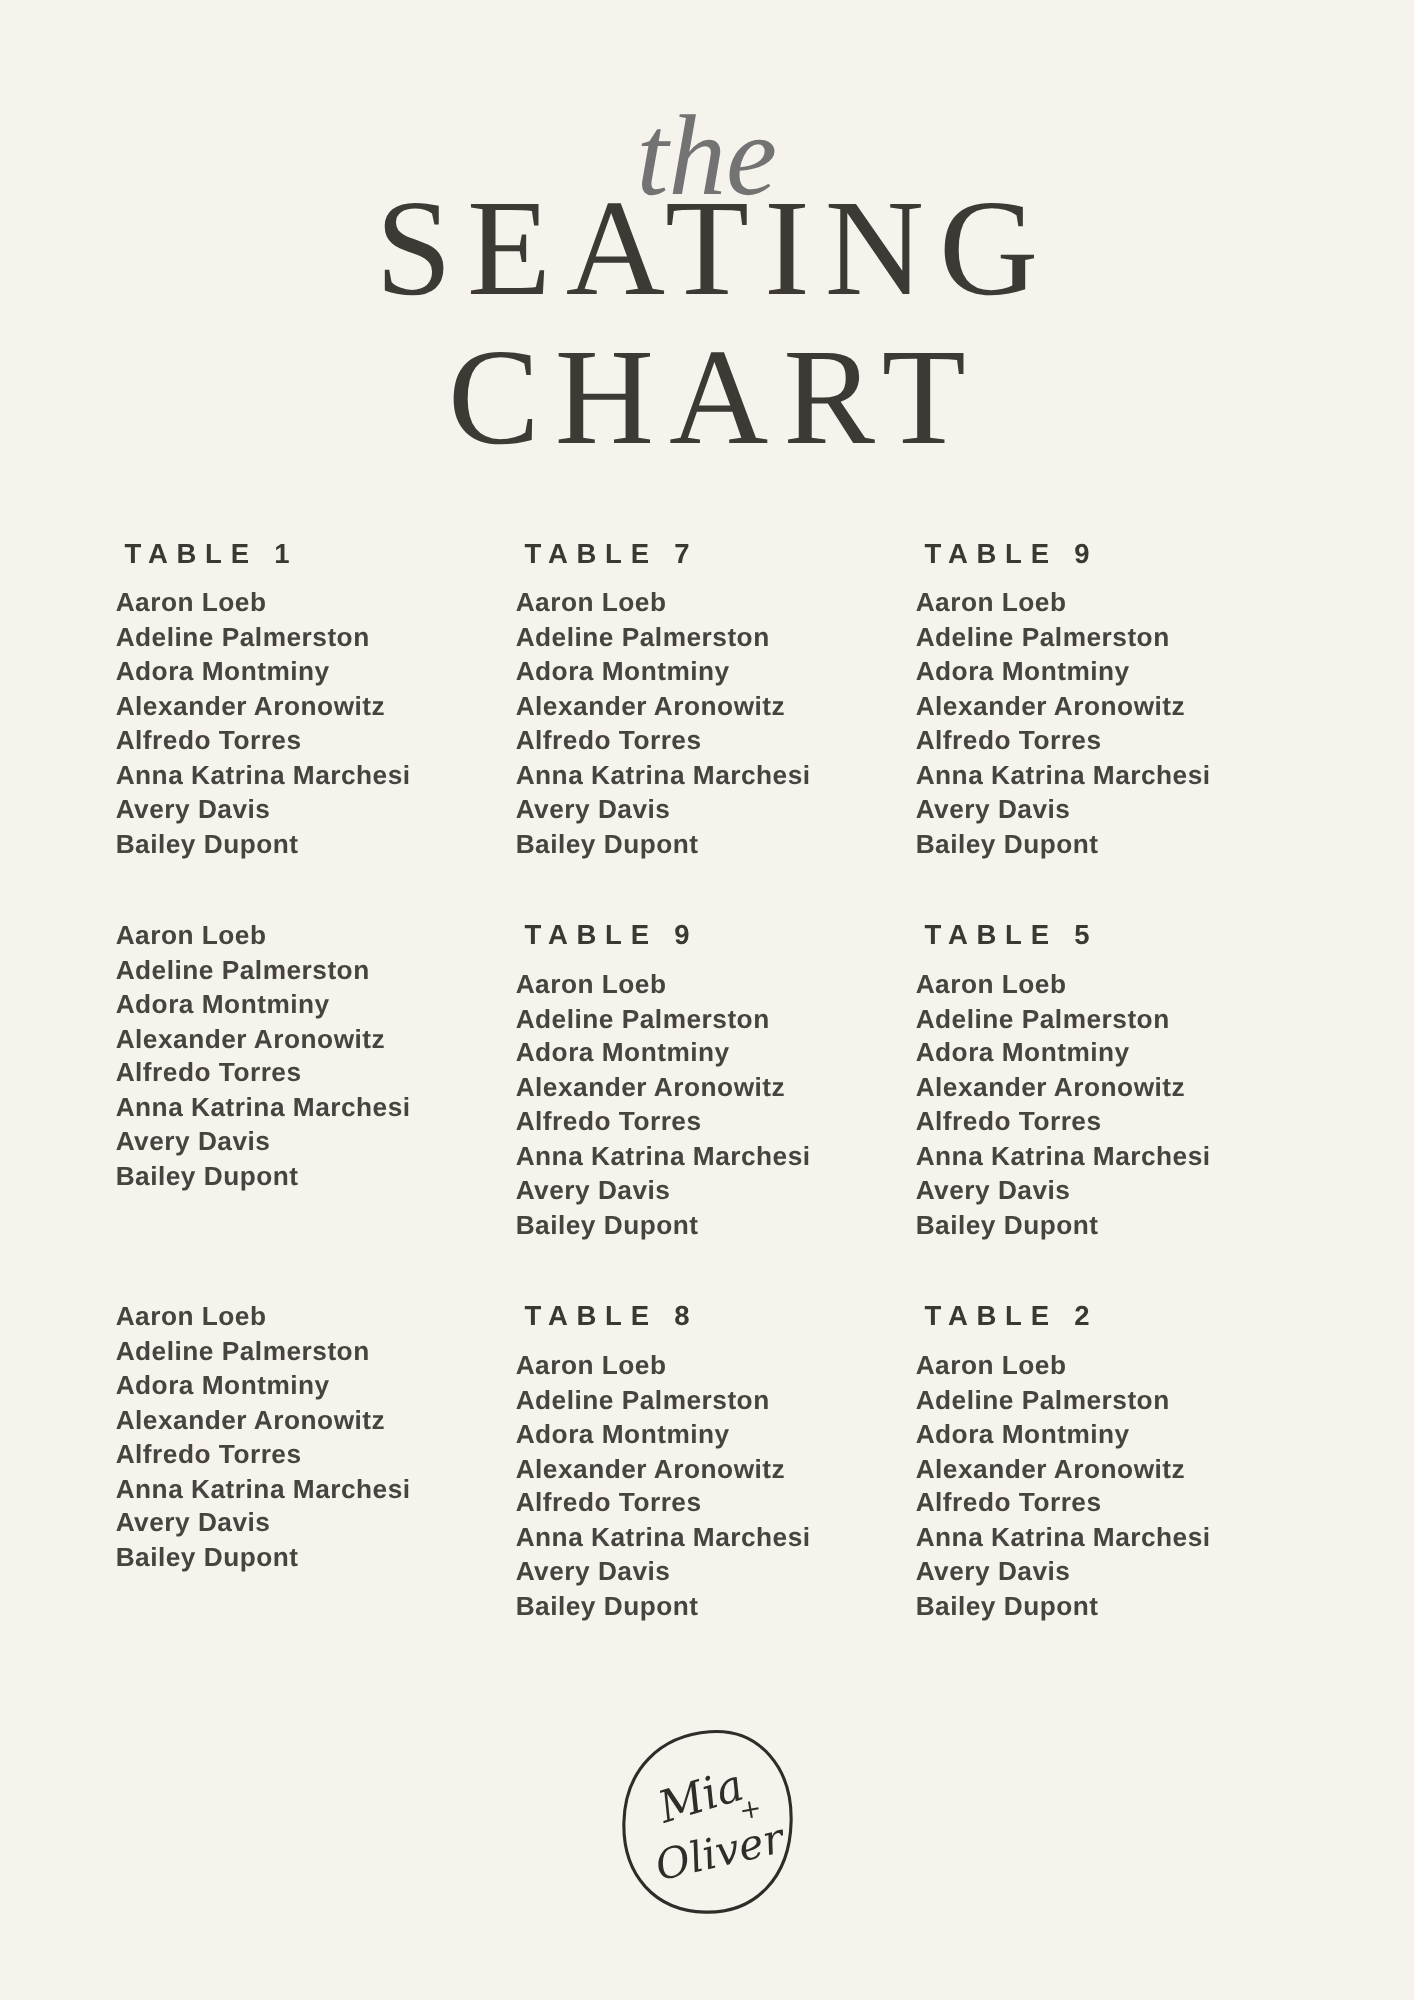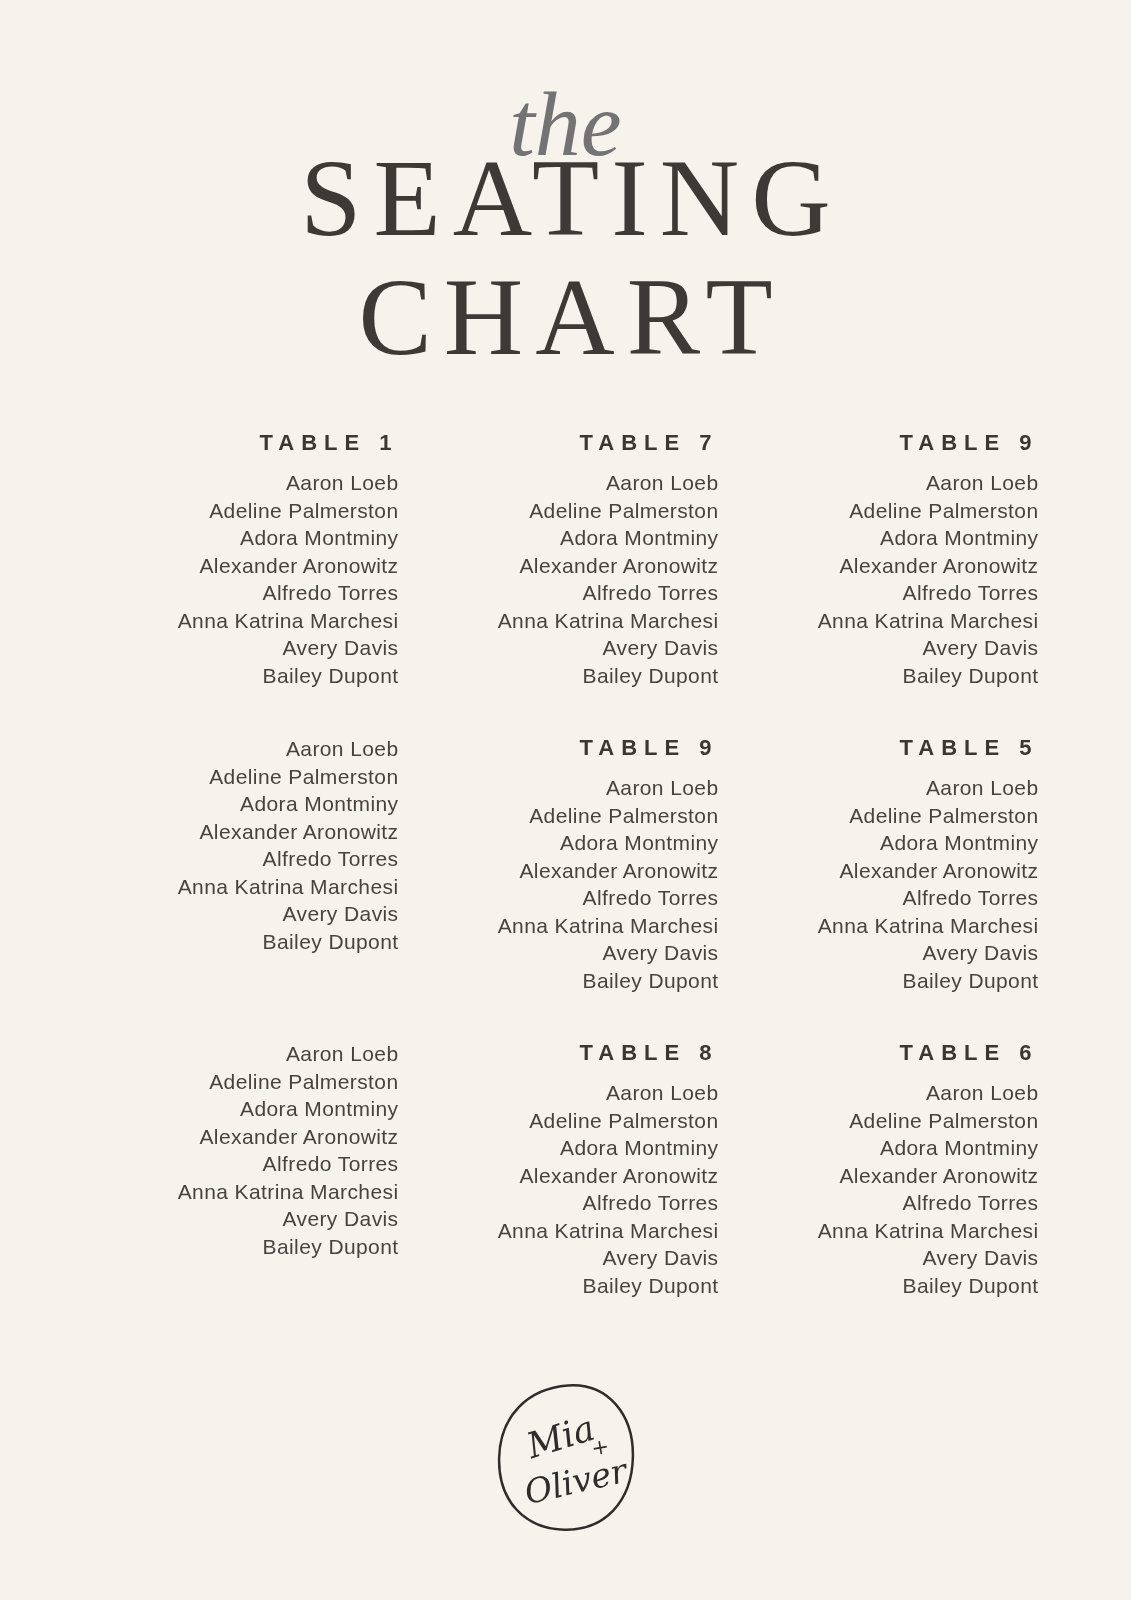--- a/index.html
+++ b/index.html
@@ -42,36 +42,37 @@
     margin-top: 18px;
   }
   
   .grid {
     width: 946px;
     margin: 62px auto 0 auto;
     display: grid;
     grid-template-columns: repeat(3, 1fr);
     column-gap: 14px;
     row-gap: 46px;
-    text-align: right;
+    text-align: left;
   }
   .table-block { }
   .table-title {
     font-family: "Liberation Sans", sans-serif;
     font-weight: 700;
     font-size: 22px;
     letter-spacing: 7px;
     text-indent: 7px;
     color: #3b3833;
     margin: 0 0 13px 0;
   }
   .guest-list {
     list-style: none;
     margin: 0;
     padding: 0;
+    font-weight: bold;
   }
   .guest-list li {
     font-size: 21px;
     line-height: 27.5px;
     letter-spacing: 0.4px;
     color: #474440;
   }
   
   .footer {
     margin-top: 74px;
@@ -198,21 +199,21 @@
           <li>Adora Montminy</li>
           <li>Alexander Aronowitz</li>
           <li>Alfredo Torres</li>
           <li>Anna Katrina Marchesi</li>
           <li>Avery Davis</li>
           <li>Bailey Dupont</li>
         </ul>
     </section>
 
     <section class="table-block">
-      <h2 class="table-title">TABLE 6</h2>
+      <h2 class="table-title">TABLE 2</h2>
       <ul class="guest-list">
           <li>Aaron Loeb</li>
           <li>Adeline Palmerston</li>
           <li>Adora Montminy</li>
           <li>Alexander Aronowitz</li>
           <li>Alfredo Torres</li>
           <li>Anna Katrina Marchesi</li>
           <li>Avery Davis</li>
           <li>Bailey Dupont</li>
         </ul>

